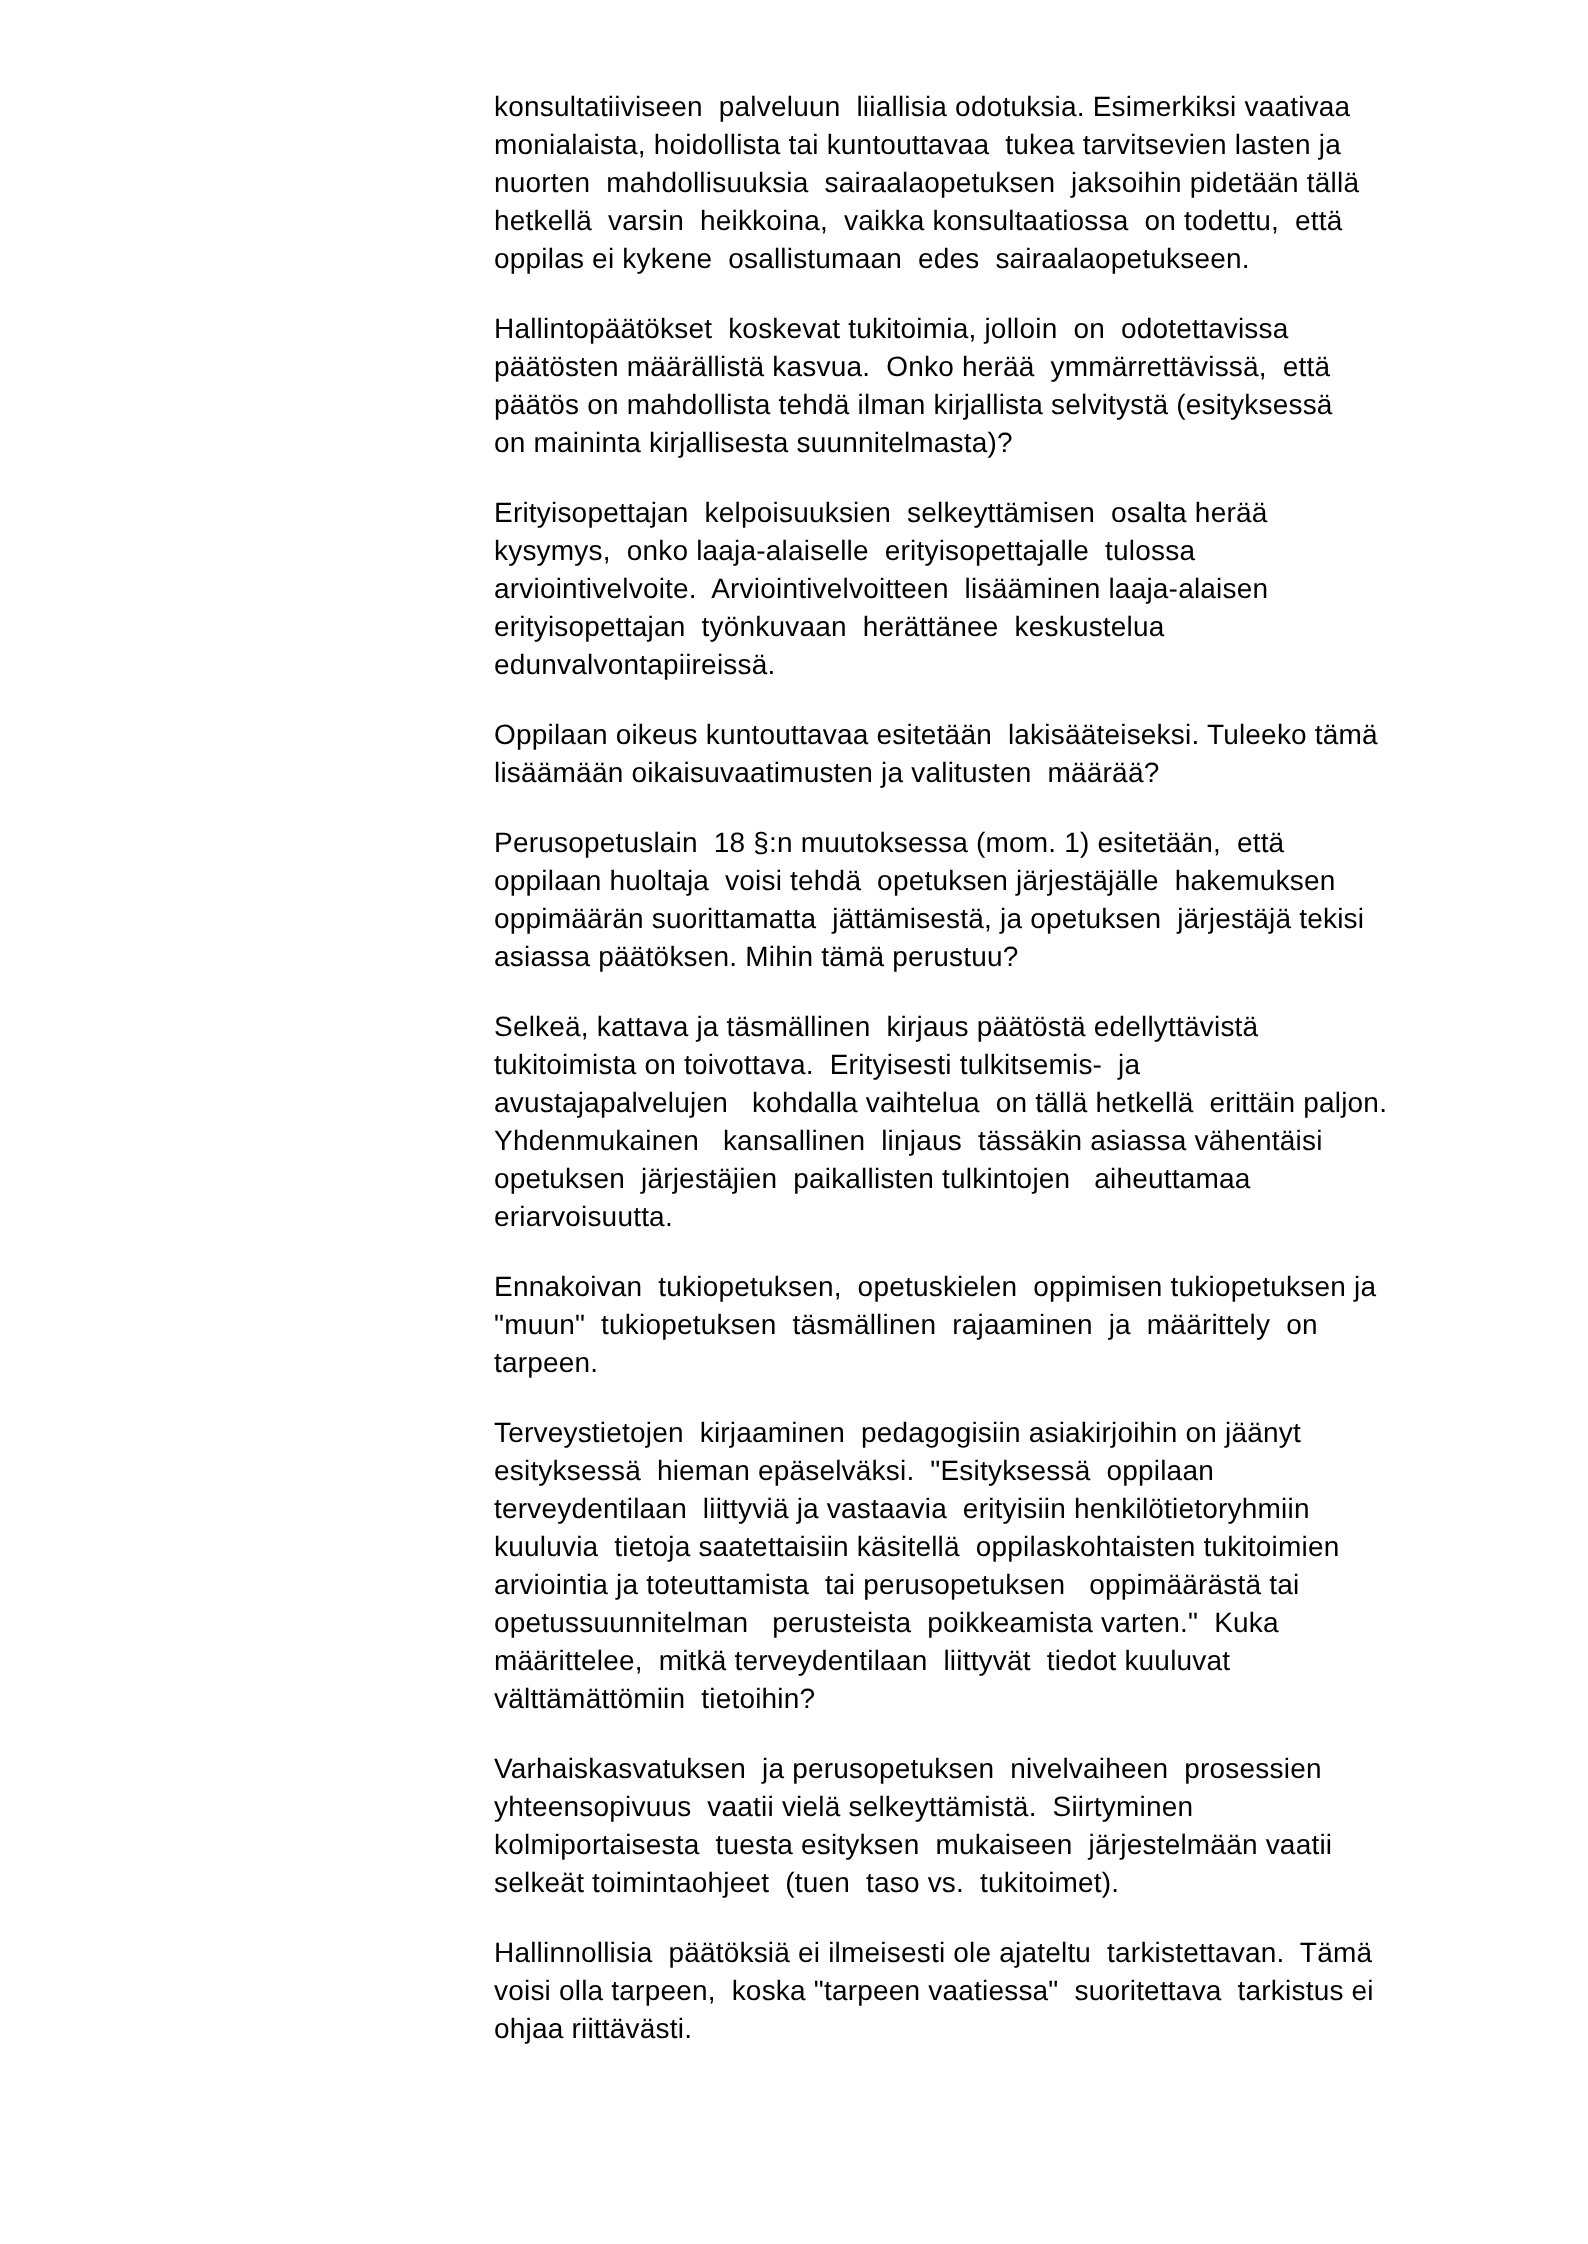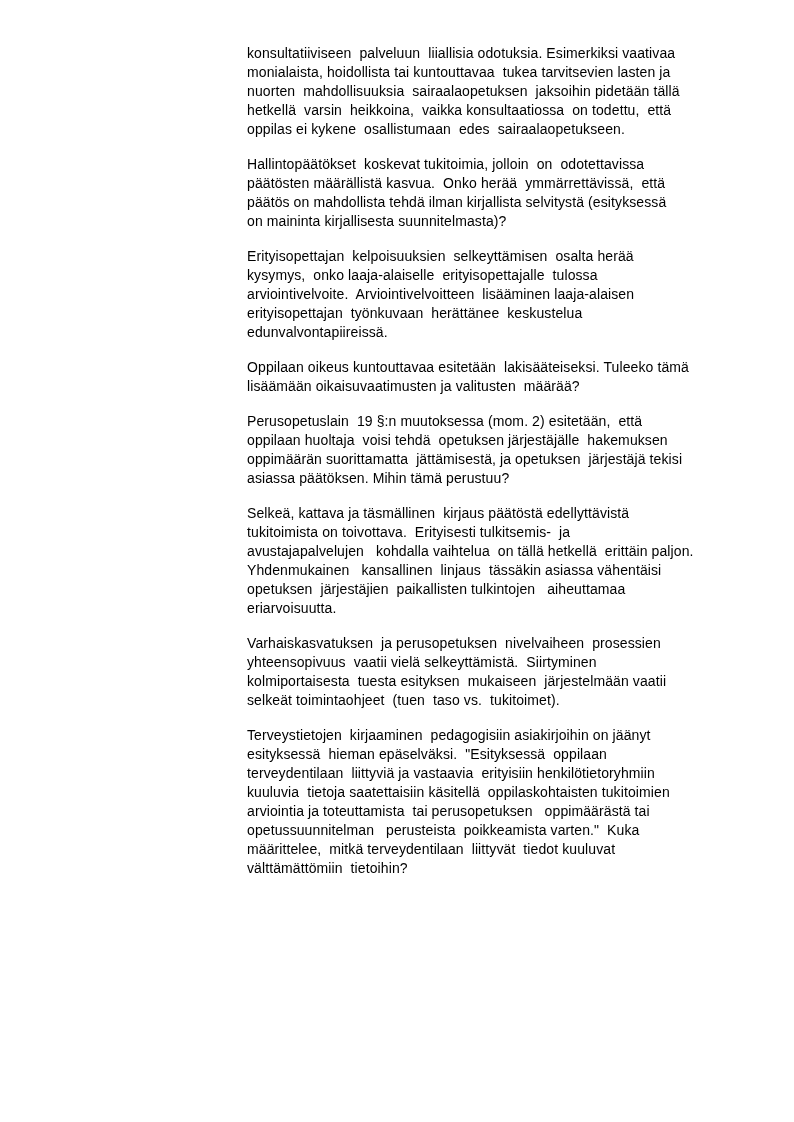--- a/index.html
+++ b/index.html
@@ -50,36 +50,42 @@
 päätösten määrällistä kasvua.  Onko herää  ymmärrettävissä,  että
 päätös on mahdollista tehdä ilman kirjallista selvitystä (esityksessä
 on maininta kirjallisesta suunnitelmasta)?</p>
     <p class="para">Erityisopettajan  kelpoisuuksien  selkeyttämisen  osalta herää
 kysymys,  onko laaja-alaiselle  erityisopettajalle  tulossa
 arviointivelvoite.  Arviointivelvoitteen  lisääminen laaja-alaisen
 erityisopettajan  työnkuvaan  herättänee  keskustelua
 edunvalvontapiireissä.</p>
     <p class="para">Oppilaan oikeus kuntouttavaa esitetään  lakisääteiseksi. Tuleeko tämä
 lisäämään oikaisuvaatimusten ja valitusten  määrää?</p>
-    <p class="para">Perusopetuslain  19 §:n muutoksessa (mom. 2) esitetään,  että
+    <p class="para">Perusopetuslain  18 §:n muutoksessa (mom. 1) esitetään,  että
 oppilaan huoltaja  voisi tehdä  opetuksen järjestäjälle  hakemuksen
 oppimäärän suorittamatta  jättämisestä, ja opetuksen  järjestäjä tekisi
 asiassa päätöksen. Mihin tämä perustuu?</p>
     <p class="para">Selkeä, kattava ja täsmällinen  kirjaus päätöstä edellyttävistä
 tukitoimista on toivottava.  Erityisesti tulkitsemis-  ja
 avustajapalvelujen   kohdalla vaihtelua  on tällä hetkellä  erittäin paljon.
 Yhdenmukainen   kansallinen  linjaus  tässäkin asiassa vähentäisi
 opetuksen  järjestäjien  paikallisten tulkintojen   aiheuttamaa
 eriarvoisuutta.</p>
-    <p class="para">Varhaiskasvatuksen  ja perusopetuksen  nivelvaiheen  prosessien
-yhteensopivuus  vaatii vielä selkeyttämistä.  Siirtyminen
-kolmiportaisesta  tuesta esityksen  mukaiseen  järjestelmään vaatii
-selkeät toimintaohjeet  (tuen  taso vs.  tukitoimet).</p>
+    <p class="para">Ennakoivan  tukiopetuksen,  opetuskielen  oppimisen tukiopetuksen ja
+"muun"  tukiopetuksen  täsmällinen  rajaaminen  ja  määrittely  on
+tarpeen.</p>
     <p class="para">Terveystietojen  kirjaaminen  pedagogisiin asiakirjoihin on jäänyt
 esityksessä  hieman epäselväksi.  "Esityksessä  oppilaan
 terveydentilaan  liittyviä ja vastaavia  erityisiin henkilötietoryhmiin
 kuuluvia  tietoja saatettaisiin käsitellä  oppilaskohtaisten tukitoimien
 arviointia ja toteuttamista  tai perusopetuksen   oppimäärästä tai
 opetussuunnitelman   perusteista  poikkeamista varten."  Kuka
 määrittelee,  mitkä terveydentilaan  liittyvät  tiedot kuuluvat
 välttämättömiin  tietoihin?</p>
+    <p class="para">Varhaiskasvatuksen  ja perusopetuksen  nivelvaiheen  prosessien
+yhteensopivuus  vaatii vielä selkeyttämistä.  Siirtyminen
+kolmiportaisesta  tuesta esityksen  mukaiseen  järjestelmään vaatii
+selkeät toimintaohjeet  (tuen  taso vs.  tukitoimet).</p>
+    <p class="para">Hallinnollisia  päätöksiä ei ilmeisesti ole ajateltu  tarkistettavan.  Tämä
+voisi olla tarpeen,  koska "tarpeen vaatiessa"  suoritettava  tarkistus ei
+ohjaa riittävästi.</p>
   </div>
 </div>
 
 </body></html>

